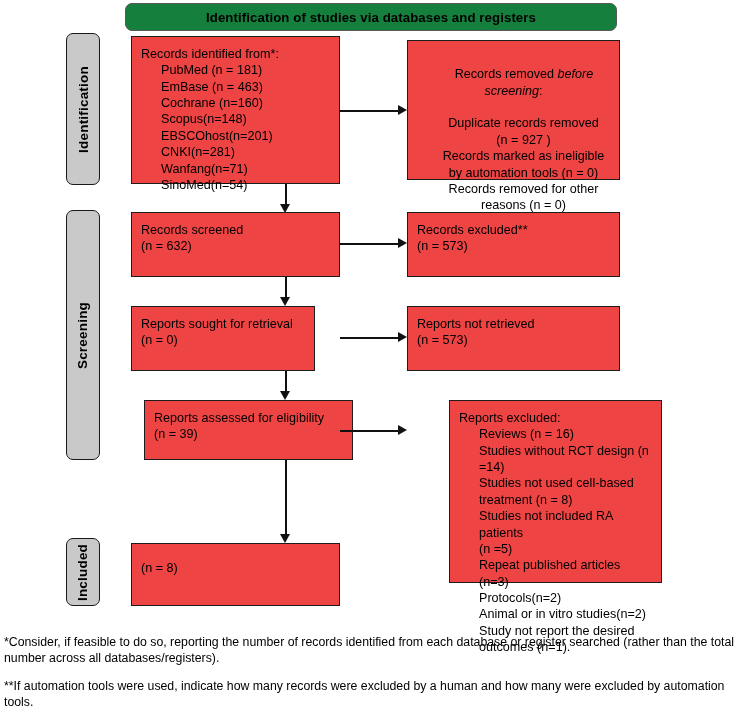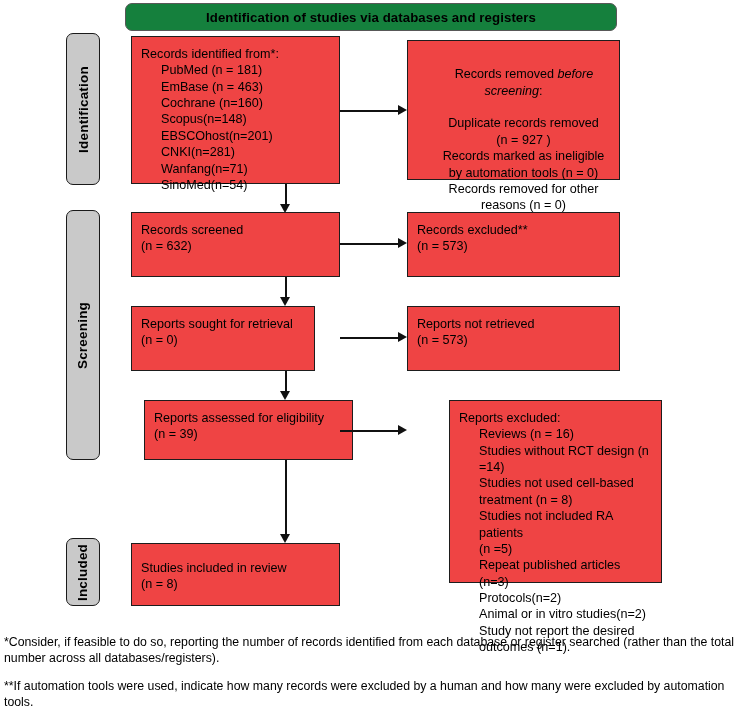--- a/index.html
+++ b/index.html
@@ -199,20 +199,19 @@
     <div class="ln ind">outcomes (n=1).</div>
   </div>
 
   <div class="abs hline" style="left:340px; top:430px; width:59px;"></div>
   <div class="abs arrow-right" style="left:398px; top:425px;"></div>
 
   <div class="abs vline" style="left:285px; top:460px; height:77px;"></div>
   <div class="abs arrow-down" style="left:280px; top:534px;"></div>
 
   <div class="abs node" style="left:131px; top:543px; width:209px; height:63px; padding-top:16px;">
-    <div class="ln">Studies included in review</div>
     <div class="ln">(n = 8)</div>
   </div>
 
   <div class="footnote" style="top:634px;">*Consider, if feasible to do so, reporting the number of records identified from each database or register searched (rather than the total number across all databases/registers).</div>
   <div class="footnote" style="top:678px;">**If automation tools were used, indicate how many records were excluded by a human and how many were excluded by automation tools.</div>
 
 </div>
 
 </body></html>

